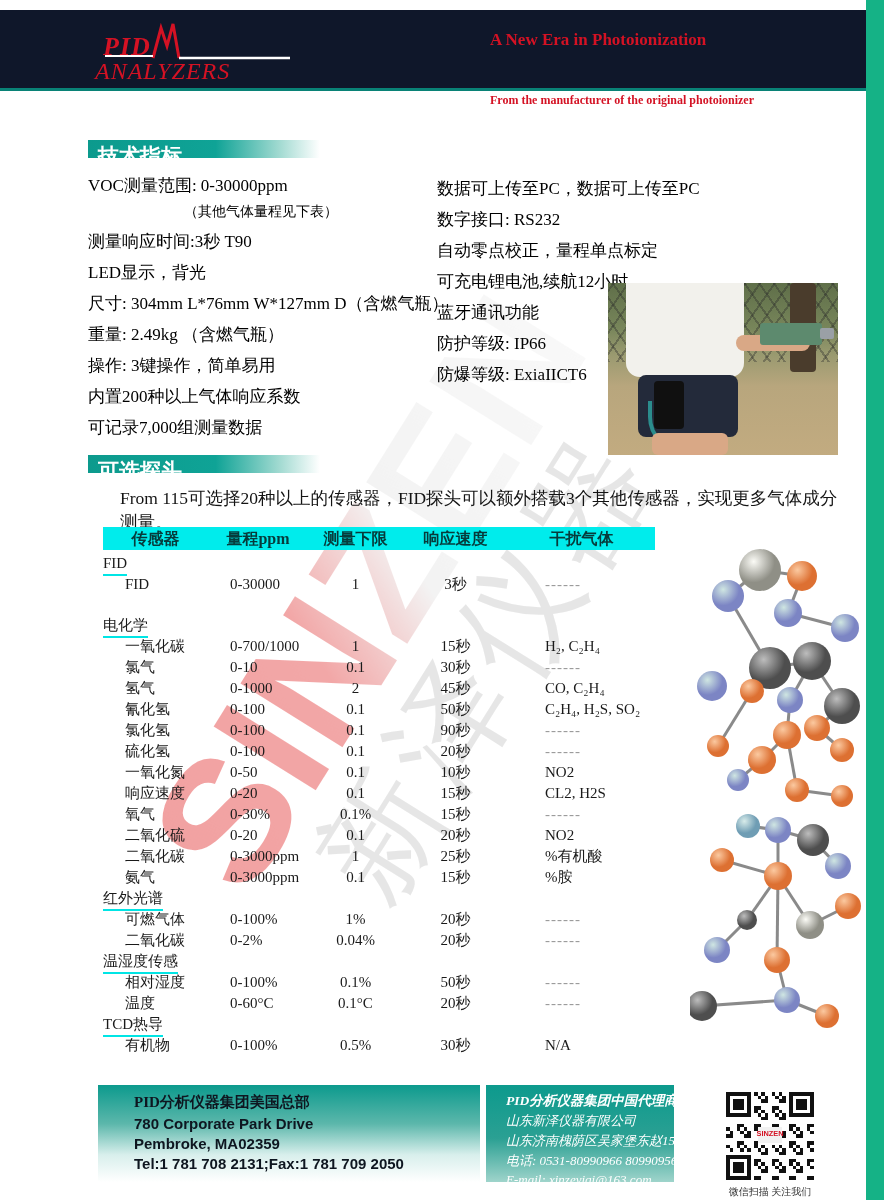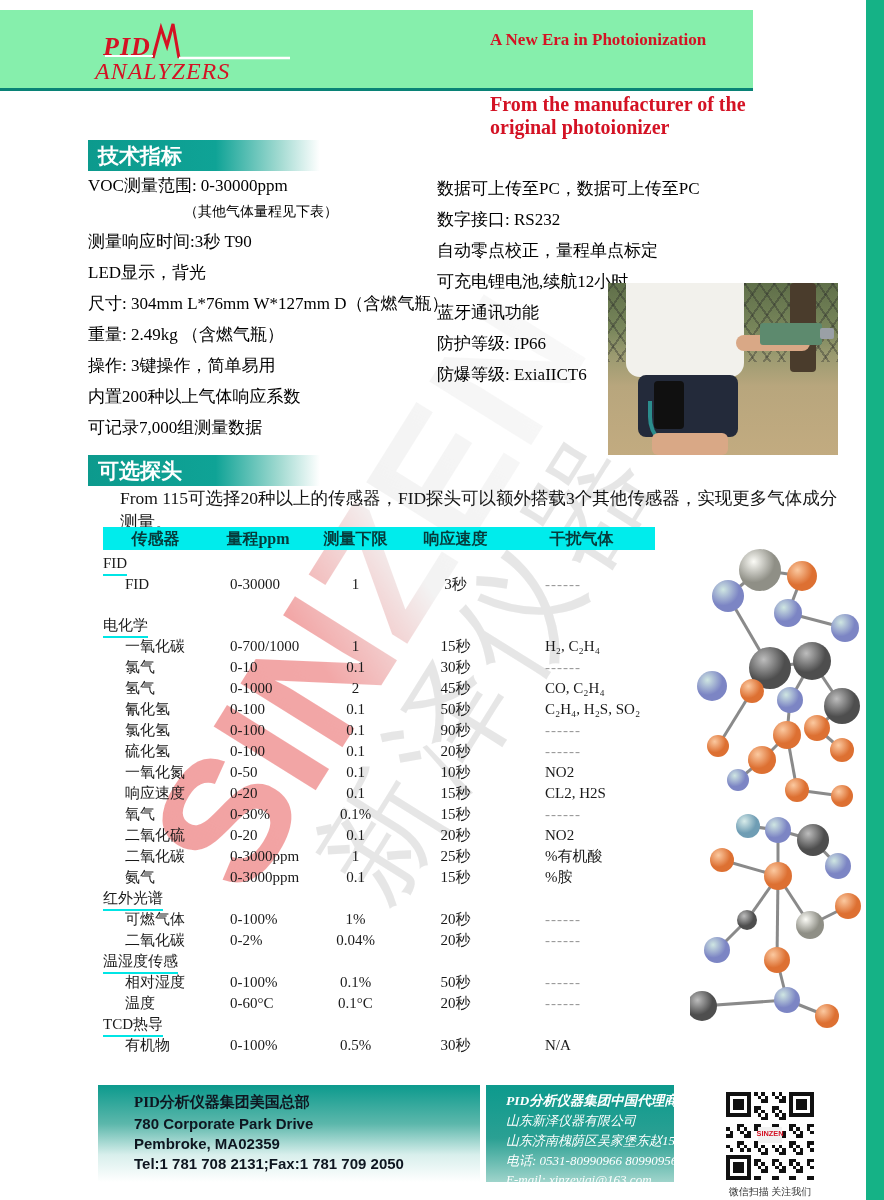--- a/index.html
+++ b/index.html
@@ -1,32 +1,32 @@
 <!DOCTYPE html>
 <html><head>
 <meta charset="utf-8">
 <style>
   html,body{margin:0;padding:0;background:#e9e9e9;}
   #page{position:relative;width:884px;height:1200px;background:#ffffff;overflow:hidden;
         font-family:"Liberation Serif","DejaVu Serif",serif;}
   
   .right-strip{position:absolute;right:0;top:0;width:18px;height:1200px;background:#15b286;}
-  .header-band{position:absolute;left:0;top:10px;width:753px;height:78px;background:#86efac;
+  .header-band{position:absolute;left:0;top:10px;width:866px;height:78px;background:#0f172a;
                border-bottom:3px solid #098276;}
   .logo{position:absolute;left:95px;top:8px;width:200px;height:64px;}
   .logo-pid{position:absolute;left:8px;top:14px;font-style:italic;font-weight:bold;font-size:26px;
             color:#d41224;letter-spacing:1px;}
   .logo-analyzers{position:absolute;left:0;top:40px;font-style:italic;font-size:24px;color:#d41224;letter-spacing:1px;}
   .logo-peak{position:absolute;left:0;top:0;}
   .taglines{position:absolute;left:490px;top:20px;font-family:"Liberation Serif",serif;
             color:#d41224;font-weight:bold;}
   .tagline1{font-size:17px;margin-bottom:10px;}
-  .tagline2{font-size:20px;margin-top:43px;}
-  
-  .section-bar{position:absolute;width:232px;height:31px;line-height:31px;padding-left:10px;box-sizing:border-box;
+  .tagline2{font-size:12px;margin-top:43px;}
+  
+  .section-bar{position:absolute;width:232px;height:18px;line-height:31px;padding-left:10px;box-sizing:border-box;
      background:linear-gradient(90deg,#0c9a8d 0%,#0fa396 55%,#9fd9d0 82%,#ffffff 100%);
      color:#ffffff;font-weight:bold;font-size:21px;font-family:"Liberation Sans",sans-serif;}
   #tech-bar{left:88px;top:140px;}
   #probe-bar{left:88px;top:455px;}
   
   .spec-col{position:absolute;font-size:17px;color:#000000;}
   #spec-left{left:88px;top:170px;width:350px;}
   #spec-right{left:437px;top:173px;width:420px;}
   .spec-line{height:31px;line-height:31px;white-space:nowrap;}
   .spec-line.note{font-size:14px;padding-left:96px;height:25px;line-height:22px;}

